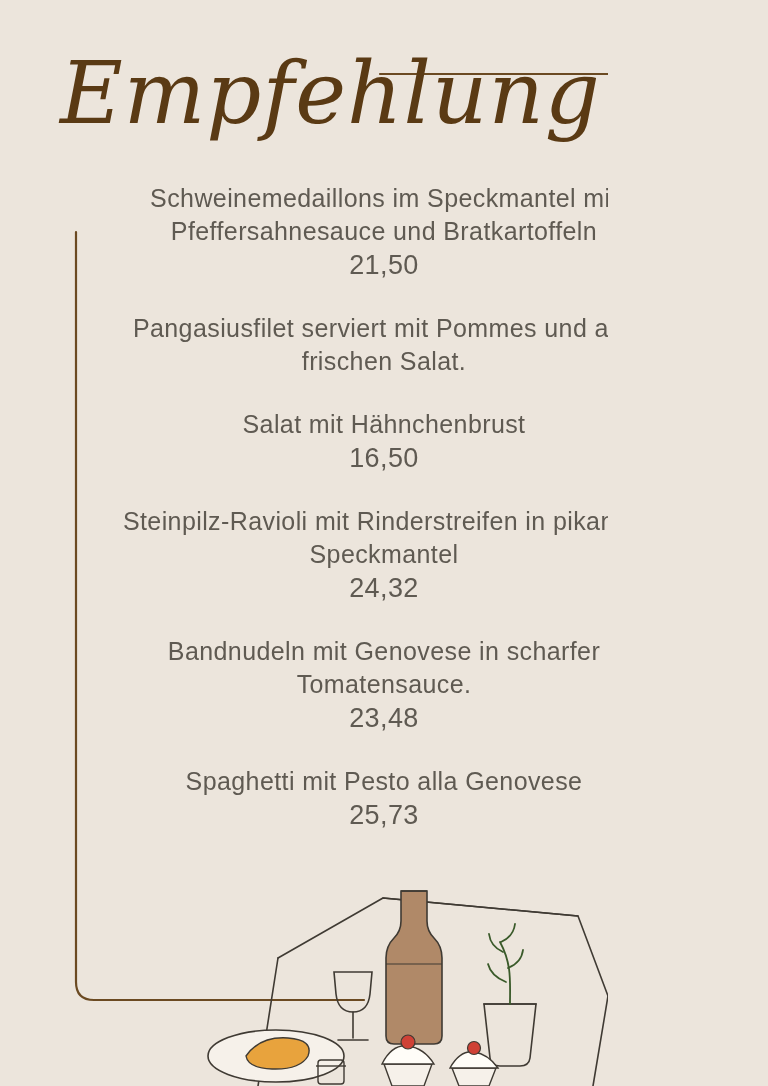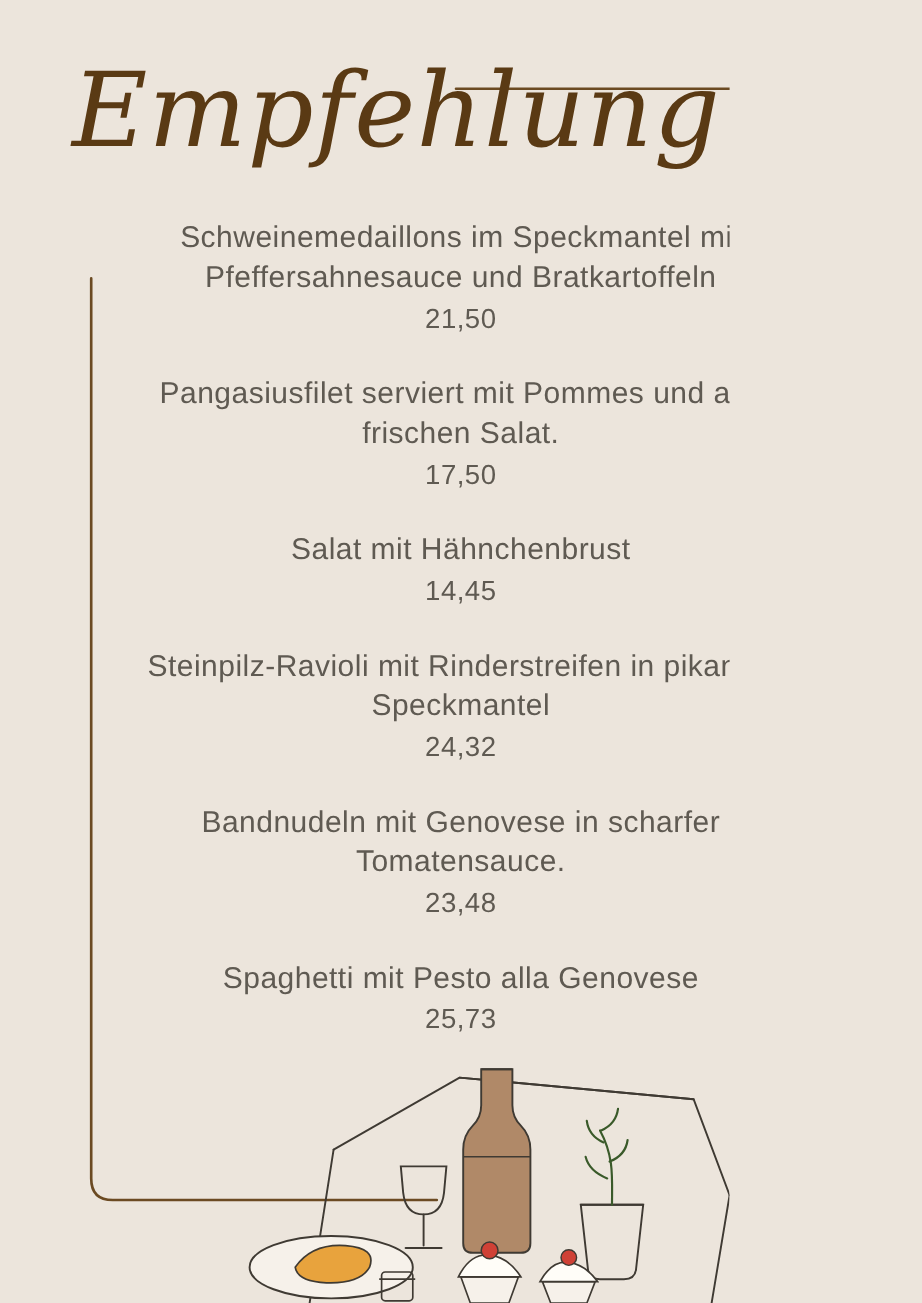--- a/index.html
+++ b/index.html
@@ -64,21 +64,21 @@
   .item-name {
     color: #5f5a52;
     font-size: 25px;
     line-height: 33px;
     letter-spacing: 0.4px;
     font-family: "Liberation Sans", sans-serif;
   }
 
   .item-price {
     color: #5f5a52;
-    font-size: 23px;
+    font-size: 27px;
     line-height: 33px;
     letter-spacing: 0.4px;
     margin-top: 1px;
   }
 
   
   .illustration {
     position: absolute;
     right: 0;
     bottom: 0;
@@ -102,26 +102,25 @@
 
   <div class="menu">
 
     <div class="item">
       <div class="item-name">Schweinemedaillons im Speckmantel mit Pfeffersahnesauce und Bratkartoffeln</div>
       <div class="item-price">21,50</div>
     </div>
 
     <div class="item">
       <div class="item-name">Pangasiusfilet serviert mit Pommes und alla frischen Salat.</div>
-      <div class="item-price">17,50</div>
     </div>
 
     <div class="item">
       <div class="item-name">Salat mit Hähnchenbrust</div>
-      <div class="item-price">14,45</div>
+      <div class="item-price">16,50</div>
     </div>
 
     <div class="item">
       <div class="item-name">Steinpilz-Ravioli mit Rinderstreifen in pikanter Speckmantel</div>
       <div class="item-price">24,32</div>
     </div>
 
     <div class="item">
       <div class="item-name">Bandnudeln mit Genovese in scharfer Tomatensauce.</div>
       <div class="item-price">23,48</div>

